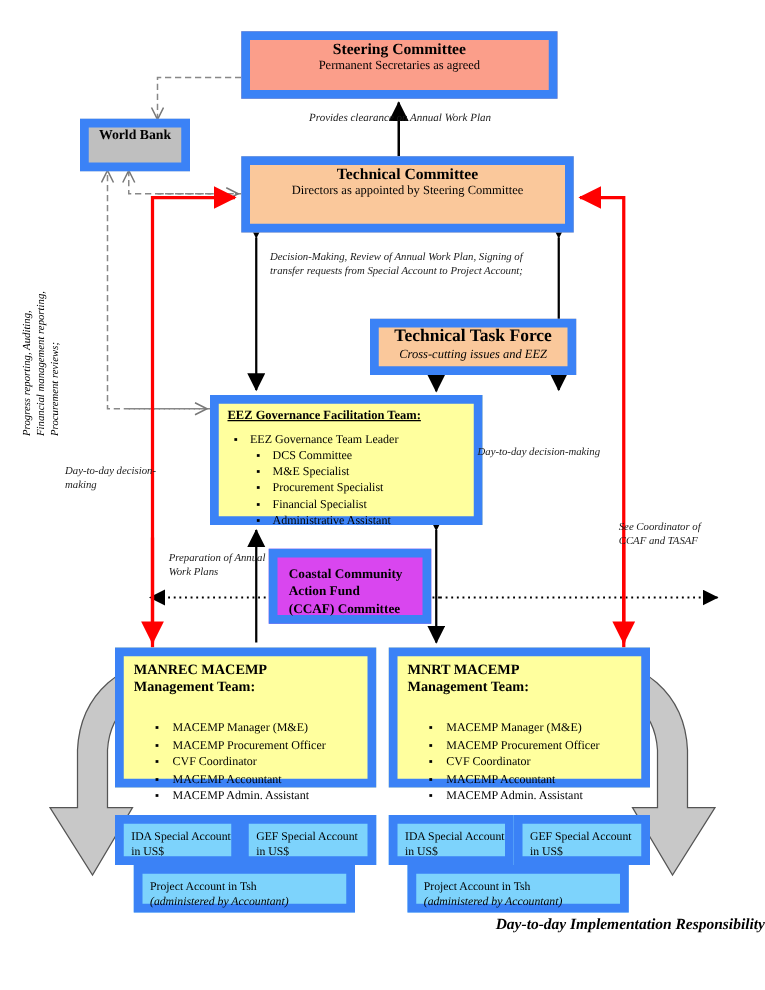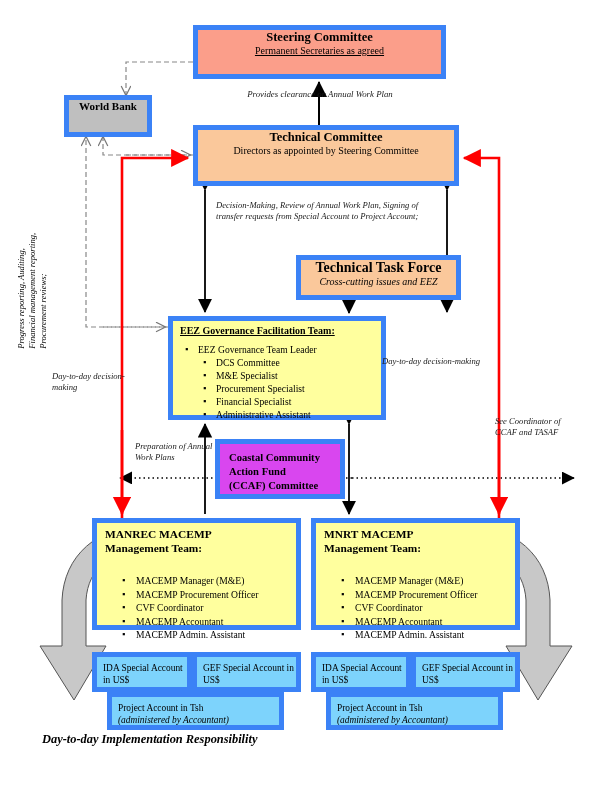--- a/index.html
+++ b/index.html
@@ -1,30 +1,30 @@
 <!DOCTYPE html>
 <html><head>
 <meta charset="utf-8">
 <style>
   html,body{margin:0;padding:0;background:#fff;}
   body{width:612px;height:792px;position:relative;
        font-family:"Liberation Serif",serif;color:#000;overflow:hidden;}
   #diagram{position:absolute;left:0;top:0;width:612px;height:792px;}
-  .node{position:absolute;box-sizing:border-box;border:5px solid #3b82f6;}
+  .node{position:absolute;box-sizing:border-box;border:7px solid #3b82f6;}
   .lbl{position:absolute;box-sizing:border-box;}
 
   .t-title{font-weight:bold;text-align:center;}
   .t-sub{text-align:center;}
   .ital{font-style:italic;}
   .ann{font-style:italic;font-size:8.6px;line-height:1.28;color:#1a1a1a;}
 
   
   #steering{left:193px;top:25px;width:253px;height:54px;background:#fb9e8a;}
   #steering .t-title{left:0;right:0;top:7px;font-size:12.5px;}
-  #steering .t-sub{left:0;right:0;top:32px;font-size:10px;text-decoration:underline;}
+  #steering .t-sub{left:0;right:0;top:32px;font-size:10px;}
 
   #worldbank{left:64px;top:95px;width:88px;height:42px;background:#bfbfbf;}
   #worldbank .t-title{left:0;right:0;top:12px;font-size:11px;}
 
   #techcom{left:193px;top:125px;width:266px;height:61px;background:#fac89b;}
   #techcom .t-title{left:0;right:0;top:10px;font-size:12.5px;}
   #techcom .t-sub{left:0;right:0;top:36px;font-size:10px;}
 
   #tasktf{left:296px;top:255px;width:165px;height:45px;background:#fac89b;}
   #tasktf .t-title{left:0;right:0;top:5px;font-size:14px;}
@@ -51,21 +51,21 @@
 
   .acct{background:#7dd3fc;margin-top:14px;}
   .acct .tx{position:absolute;left:6px;top:5px;font-size:9.4px;line-height:1.32;}
   #ida1{left:92px;top:638px;width:100px;height:40px;}
   #gef1{left:192px;top:638px;width:109px;height:40px;}
   #proj1{left:107px;top:678px;width:177px;height:38px;}
   #ida2{left:311px;top:638px;width:100px;height:40px;}
   #gef2{left:411px;top:638px;width:109px;height:40px;}
   #proj2{left:326px;top:678px;width:177px;height:38px;}
 
-  #bottomcap{left:0;right:0;top:732px;text-align:left;
+  #bottomcap{left:0;right:0;top:732px;text-align:right;
              font-weight:bold;font-style:italic;font-size:12.4px;padding-left:42px;}
 
   
   #a-clearance{left:190px;top:89px;width:260px;font-size:8.8px;}
   #a-decision{left:216px;top:200px;width:210px;}
   #a-daydec-l{left:52px;top:371px;width:80px;}
   #a-prep{left:135px;top:441px;width:80px;}
   #a-daydec-r{left:382px;top:356px;width:160px;}
   #a-see{left:495px;top:416px;width:72px;}
   #a-rot{position:absolute;left:-42px;top:257px;width:150px;

